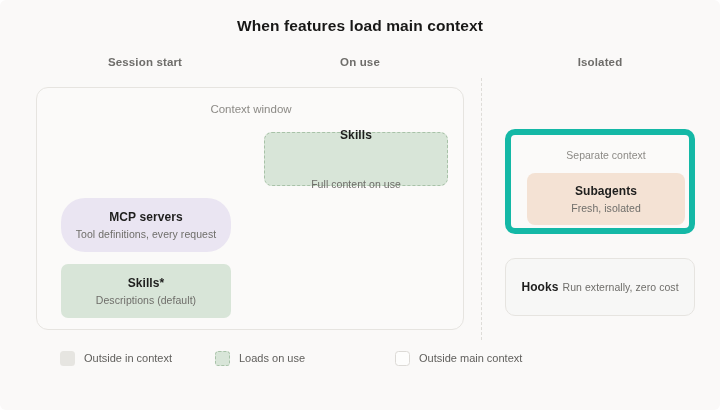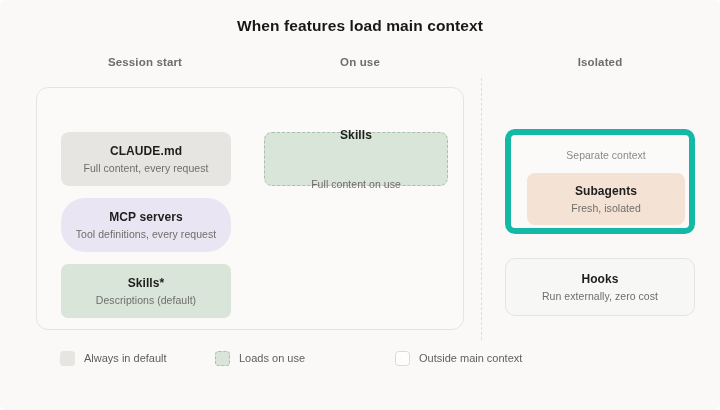--- a/index.html
+++ b/index.html
@@ -157,21 +157,20 @@
     position: absolute;
     left: 505px;
     top: 258px;
     width: 190px;
     height: 58px;
     background: #f7f7f6;
     border: 1px solid #e6e4e0;
     border-radius: 10px;
     box-sizing: border-box;
     display: flex;
-    flex-direction: column;
     align-items: center;
     justify-content: center;
     gap: 4px;
   }
 
   
   #legend {
     position: absolute;
     left: 60px;
     top: 348px;
@@ -222,25 +221,22 @@
 
   <div id="title">When features load main context</div>
 
   <div class="col-head" id="head-session">Session start</div>
   <div class="col-head" id="head-onuse">On use</div>
   <div class="col-head" id="head-isolated">Isolated</div>
 
   <div id="divider"></div>
 
   <div id="context-window">
-
-    <div class="card" id="card-claudemd">
-      <div class="card-title">CLAUDE.md</div>
-      <div class="card-sub">Full content, every request</div>
-    </div>
+    <div id="context-window-label">Context window</div>
+
 
     <div class="card" id="card-mcp">
       <div class="card-title">MCP servers</div>
       <div class="card-sub">Tool definitions, every request</div>
     </div>
 
     <div class="card" id="card-skills-desc">
       <div class="card-title">Skills*</div>
       <div class="card-sub">Descriptions (default)</div>
     </div>
@@ -260,21 +256,21 @@
   </div>
 
   <div id="card-hooks">
     <div class="card-title">Hooks</div>
     <div class="card-sub">Run externally, zero cost</div>
   </div>
 
   <div id="legend">
     <div class="legend-item" id="legend-item-0">
       <span class="swatch swatch-solid"></span>
-      <span class="legend-label">Always in default</span>
+      <span class="legend-label">Outside in context</span>
     </div>
     <div class="legend-item" id="legend-item-1">
       <span class="swatch swatch-dashed"></span>
       <span class="legend-label">Loads on use</span>
     </div>
     <div class="legend-item" id="legend-item-2">
       <span class="swatch swatch-hollow"></span>
       <span class="legend-label">Outside main context</span>
     </div>
   </div>

